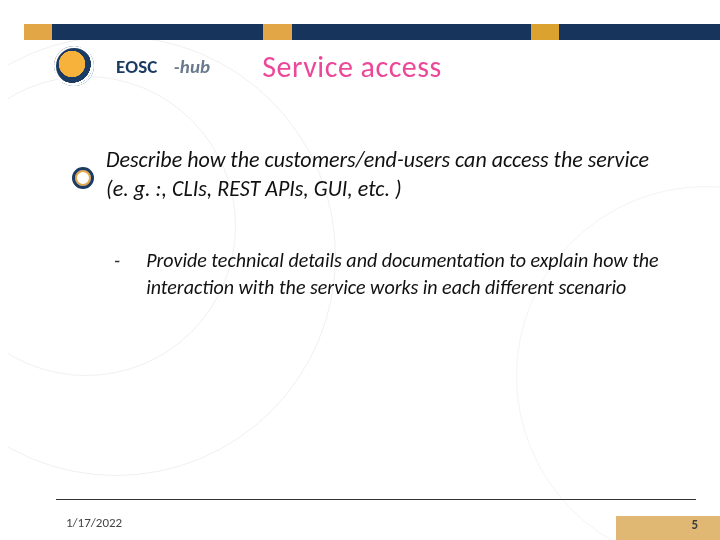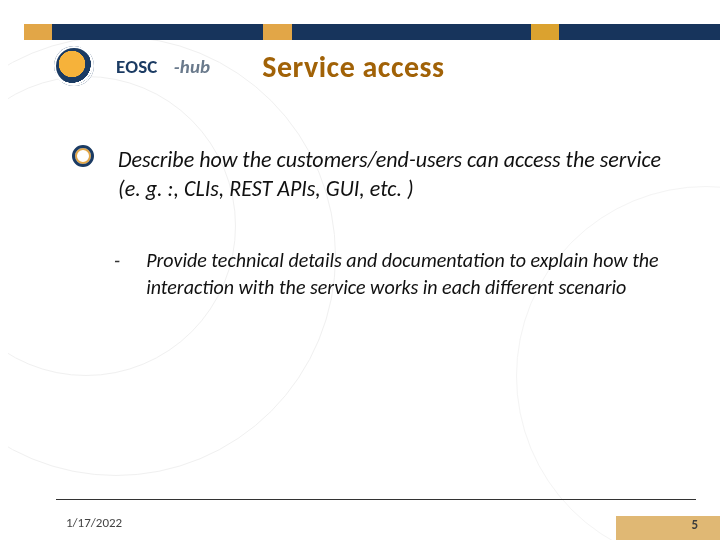--- a/index.html
+++ b/index.html
@@ -18,25 +18,25 @@
   .hb-orange{ background: #e2a647; }
   .hb-gold  { background: #dba22f; }
   .seg { height: 100%; }
 
   
   .titlerow { position: absolute; top: 26px; left: 22px; right: 20px; height: 48px; display: flex; align-items: center; }
   .logo { display: flex; align-items: center; gap: 6px; }
   .logo-mark { width: 40px; height: 40px; border-radius: 50%; background: radial-gradient(circle at 45% 45%, #f6b23a 0 42%, #1b3b63 43% 60%, #fff 61% 66%, #1b3b63 67% 100%); box-shadow: 0 0 0 2px #fff inset; }
   .logo-text { font-weight: 700; font-size: 19px; color: #1b3b63; letter-spacing: .2px; }
   .logo-text .hub { color: #6a7a8c; font-weight: 600; font-style: italic; }
-  .slide-title { font-size: 30px; font-weight: 700; color: #a16207; margin-left: 20px; letter-spacing: .5px; }
+  .slide-title { font-size: 30px; font-weight: 400; color: #ec4899; margin-left: 20px; letter-spacing: .5px; }
 
   
   .content { position: absolute; top: 106px; left: 40px; right: 40px; color: #111; }
-  .bullet1 { display: flex; align-items: flex-start; gap: 16px; font-size: 22px; line-height: 1.3; }
+  .bullet1 { display: flex; align-items: center; gap: 4px; font-size: 22px; line-height: 1.3; }
   .b1-mark { width: 12px; height: 12px; border-radius: 50%; background: #fff; border: 3px solid #1b3b63; margin-top: 7px; flex: 0 0 auto; box-shadow: inset 0 0 0 2px #e2a647; }
   .b1-text { font-style: italic; }
   .bullet2 { display: flex; align-items: flex-start; gap: 10px; font-size: 20px; line-height: 1.35; margin-top: 12px; margin-left: 34px; font-style: italic; }
   .b2-dash { flex: 0 0 auto; color: #333; }
 
   
   .footerline { position: absolute; left: 40px; right: 40px; bottom: 40px; height: 0; border-top: 1px solid #333; }
   .footer-date { position: absolute; left: 42px; bottom: 18px; font-size: 13px; color: #444; }
   .footer-num  { position: absolute; right: 30px; bottom: 16px; font-size: 13px; font-weight: 700; color: #3d3d3d; }
   .footer-orange { position: absolute; right: 0; bottom: 0; width: 120px; height: 40px; background: #e0b874; }

